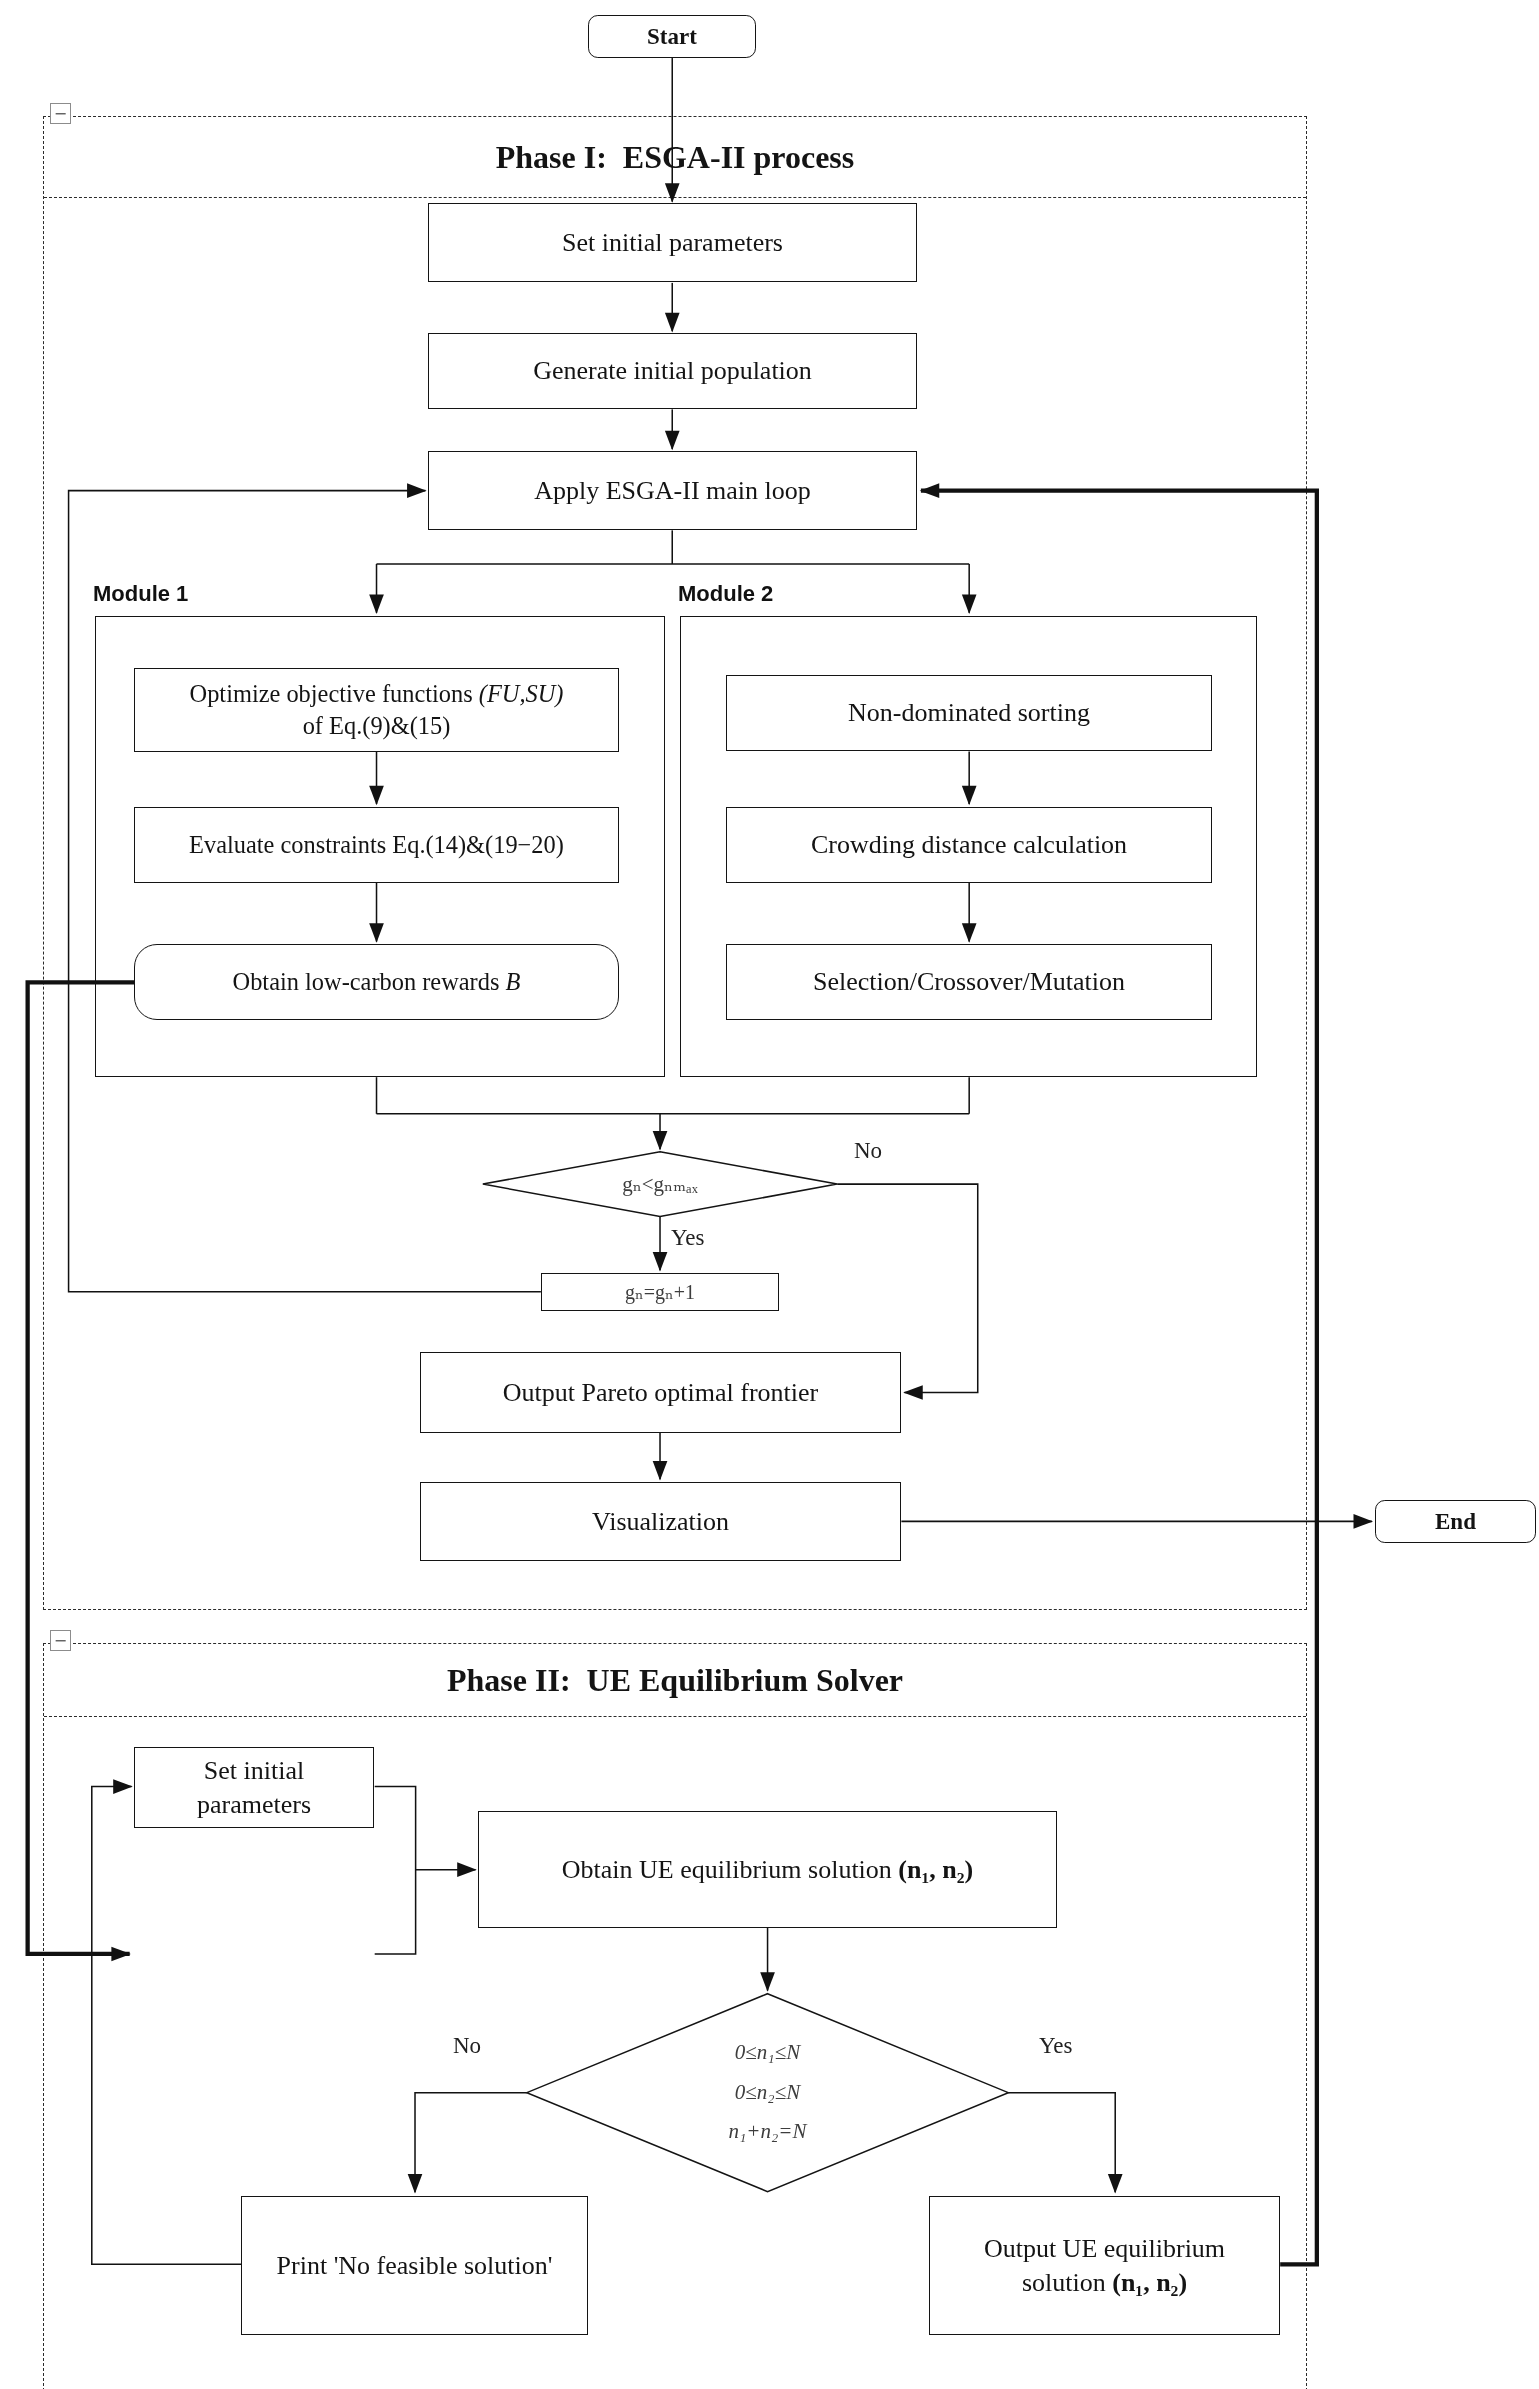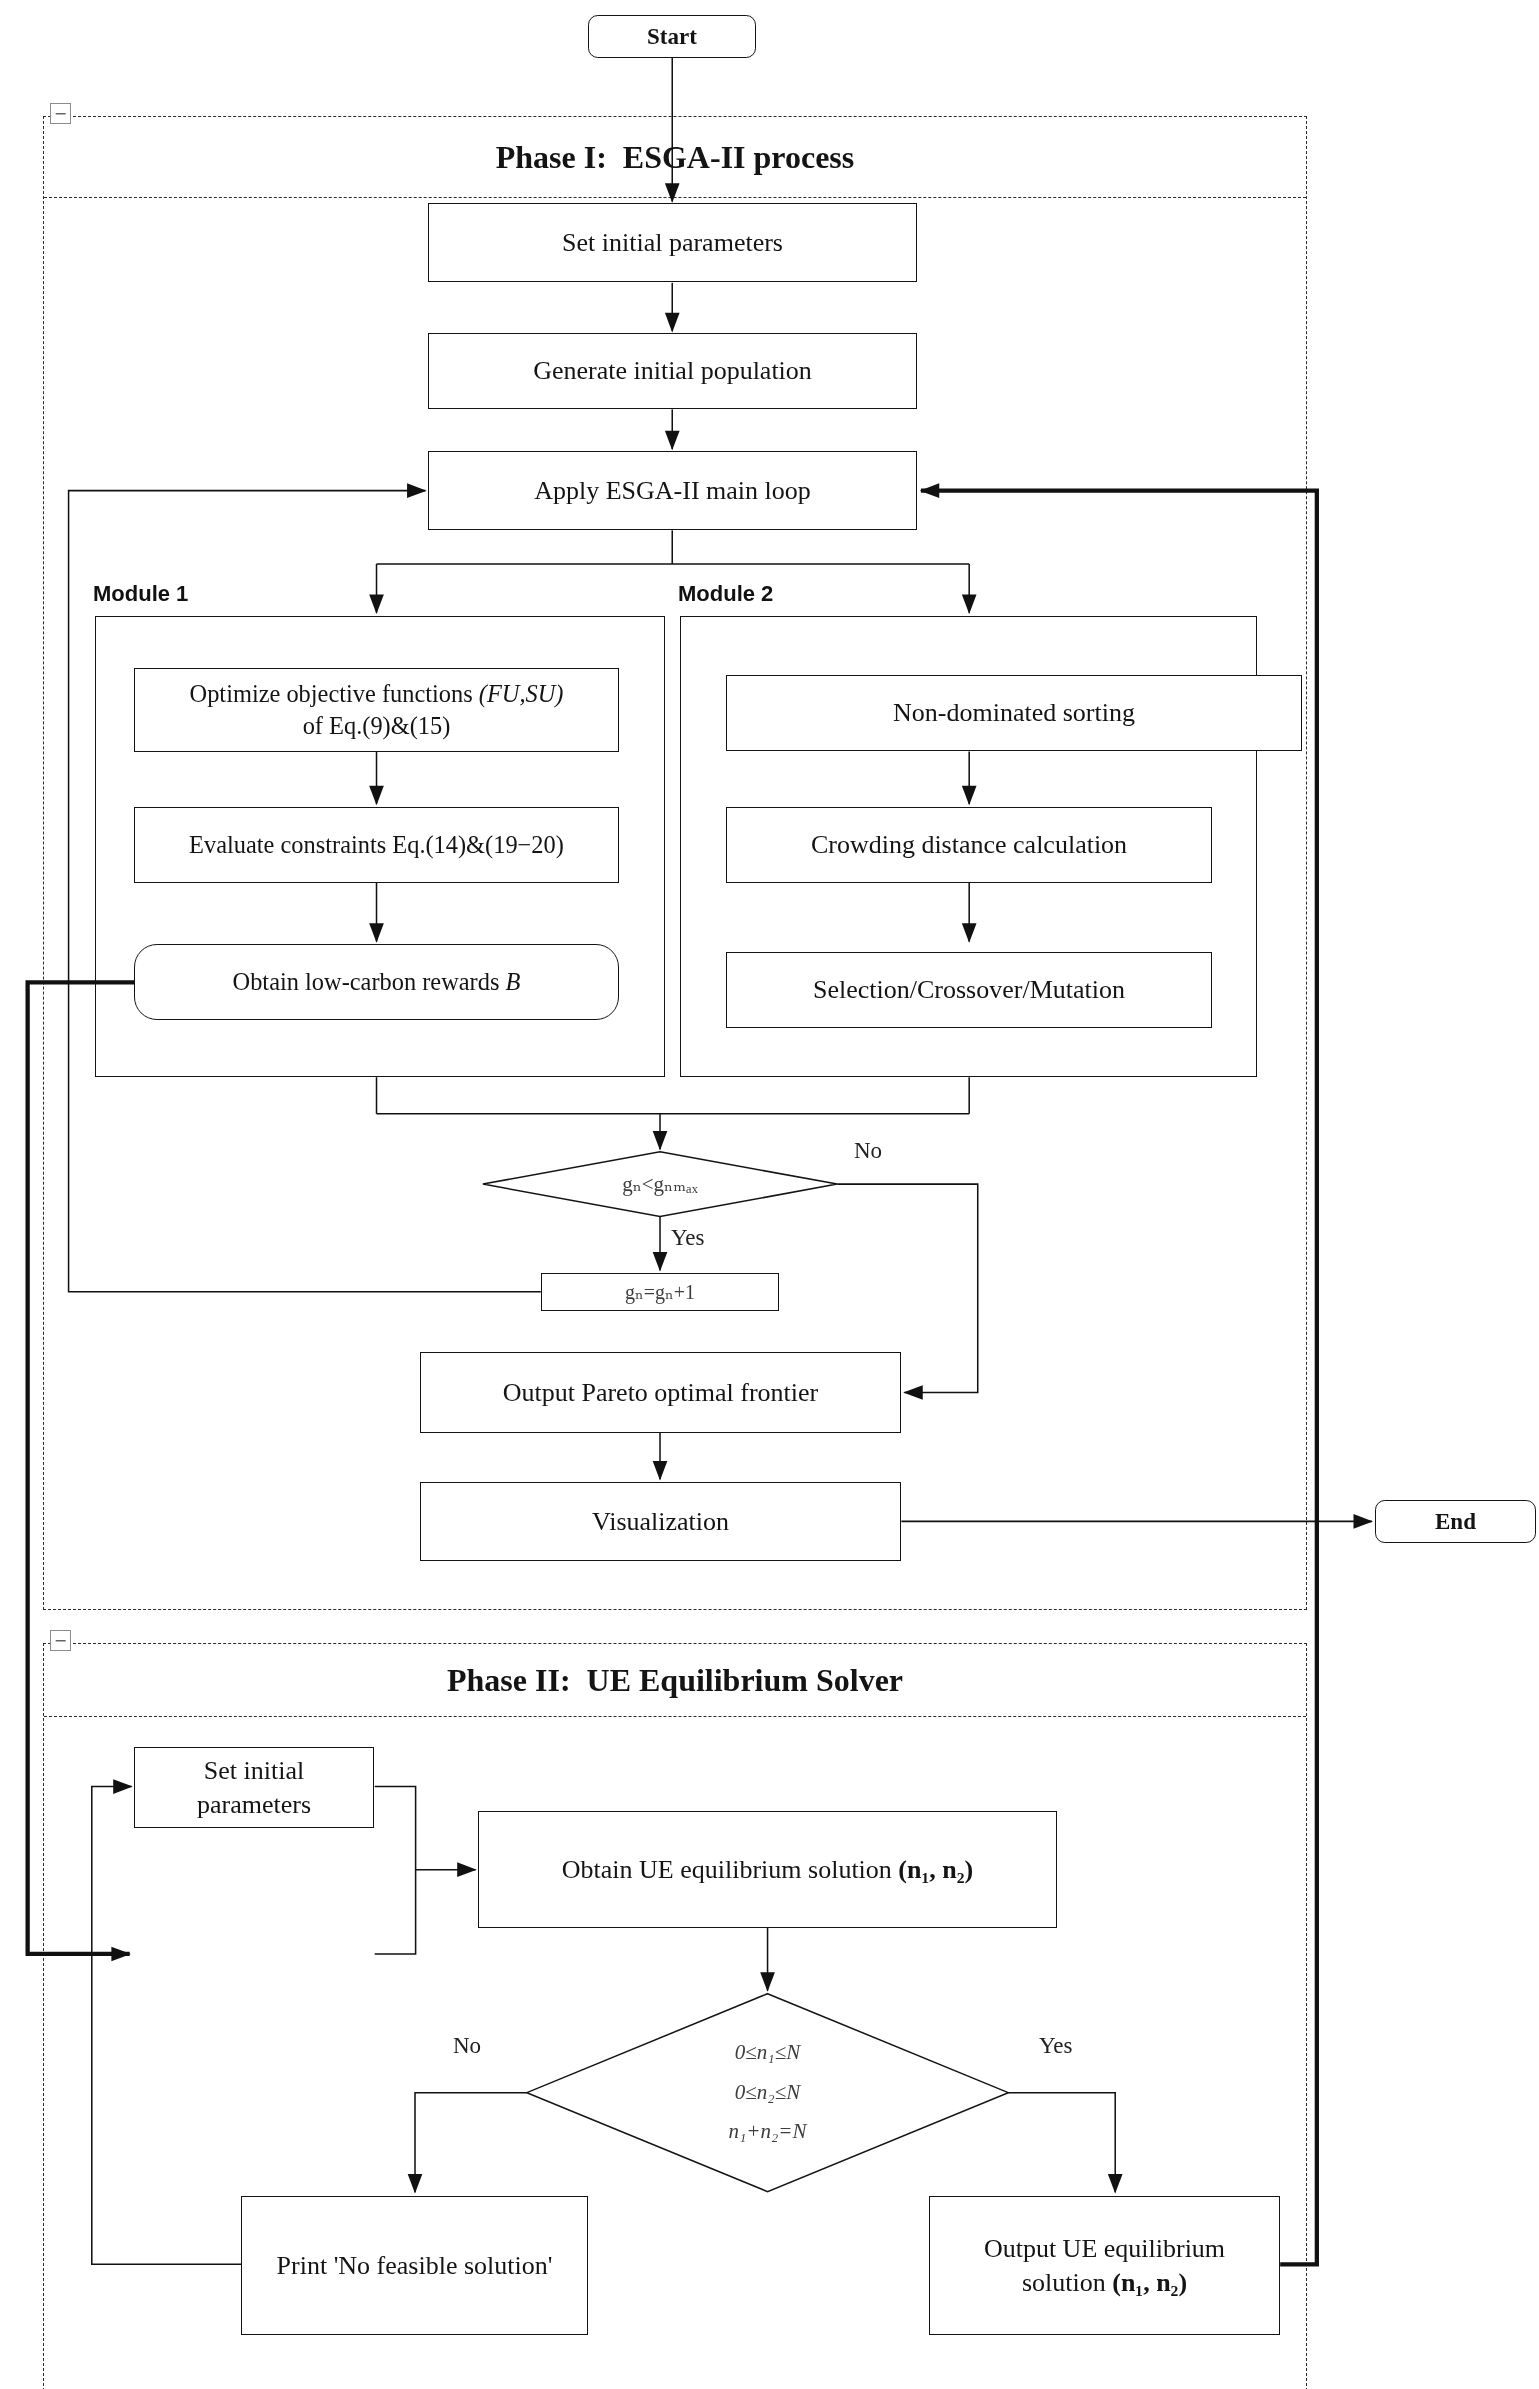--- a/index.html
+++ b/index.html
@@ -125,23 +125,23 @@
     <span class="line">of  Eq.(9)&amp;(15)</span>
   </div>
   <div class="node" style="left:134px; top:807px; width:485px; height:76px; font-size:24.4px;">Evaluate constraints Eq.(14)&amp;(19−20)</div>
   <div class="node" style="left:134px; top:944px; width:485px; height:76px; font-size:24.4px;border-radius:23px;">
     <span class="line"><span>Obtain low-carbon rewards </span><i>B</i></span>
   </div>
 
   <div class="module-label" style="left:678px; top:581px;">Module 2</div>
   <div class="container-box" style="left:680px; top:616px; width:577px; height:461px;"></div>
 
-  <div class="node" style="left:726px; top:675px; width:576px; height:76px;">Non-dominated sorting</div>
+  <div class="node" style="left:726px; top:675px; width:486px; height:76px;">Non-dominated sorting</div>
   <div class="node" style="left:726px; top:807px; width:486px; height:76px;">Crowding distance calculation</div>
-  <div class="node" style="left:726px; top:944px; width:486px; height:76px;margin-top:8px;">Selection/Crossover/Mutation</div>
+  <div class="node" style="left:726px; top:944px; width:486px; height:76px;">Selection/Crossover/Mutation</div>
 
   <div class="dtext dtext-1" style="left:507px; top:1165px; width:306px; height:39px;">gₙ&lt;gₙₘₐₓ</div>
   <div class="lbl" style="left:854px; top:1138px;">No</div>
   <div class="lbl" style="left:671px; top:1225px;">Yes</div>
 
   <div class="node small-node" style="left:541px; top:1273px; width:238px; height:38px;">gₙ=gₙ+1</div>
 
   <div class="node" style="left:420px; top:1352px; width:481px; height:81px;">Output Pareto optimal frontier</div>
   <div class="node" style="left:420px; top:1482px; width:481px; height:79px;">Visualization</div>
 

